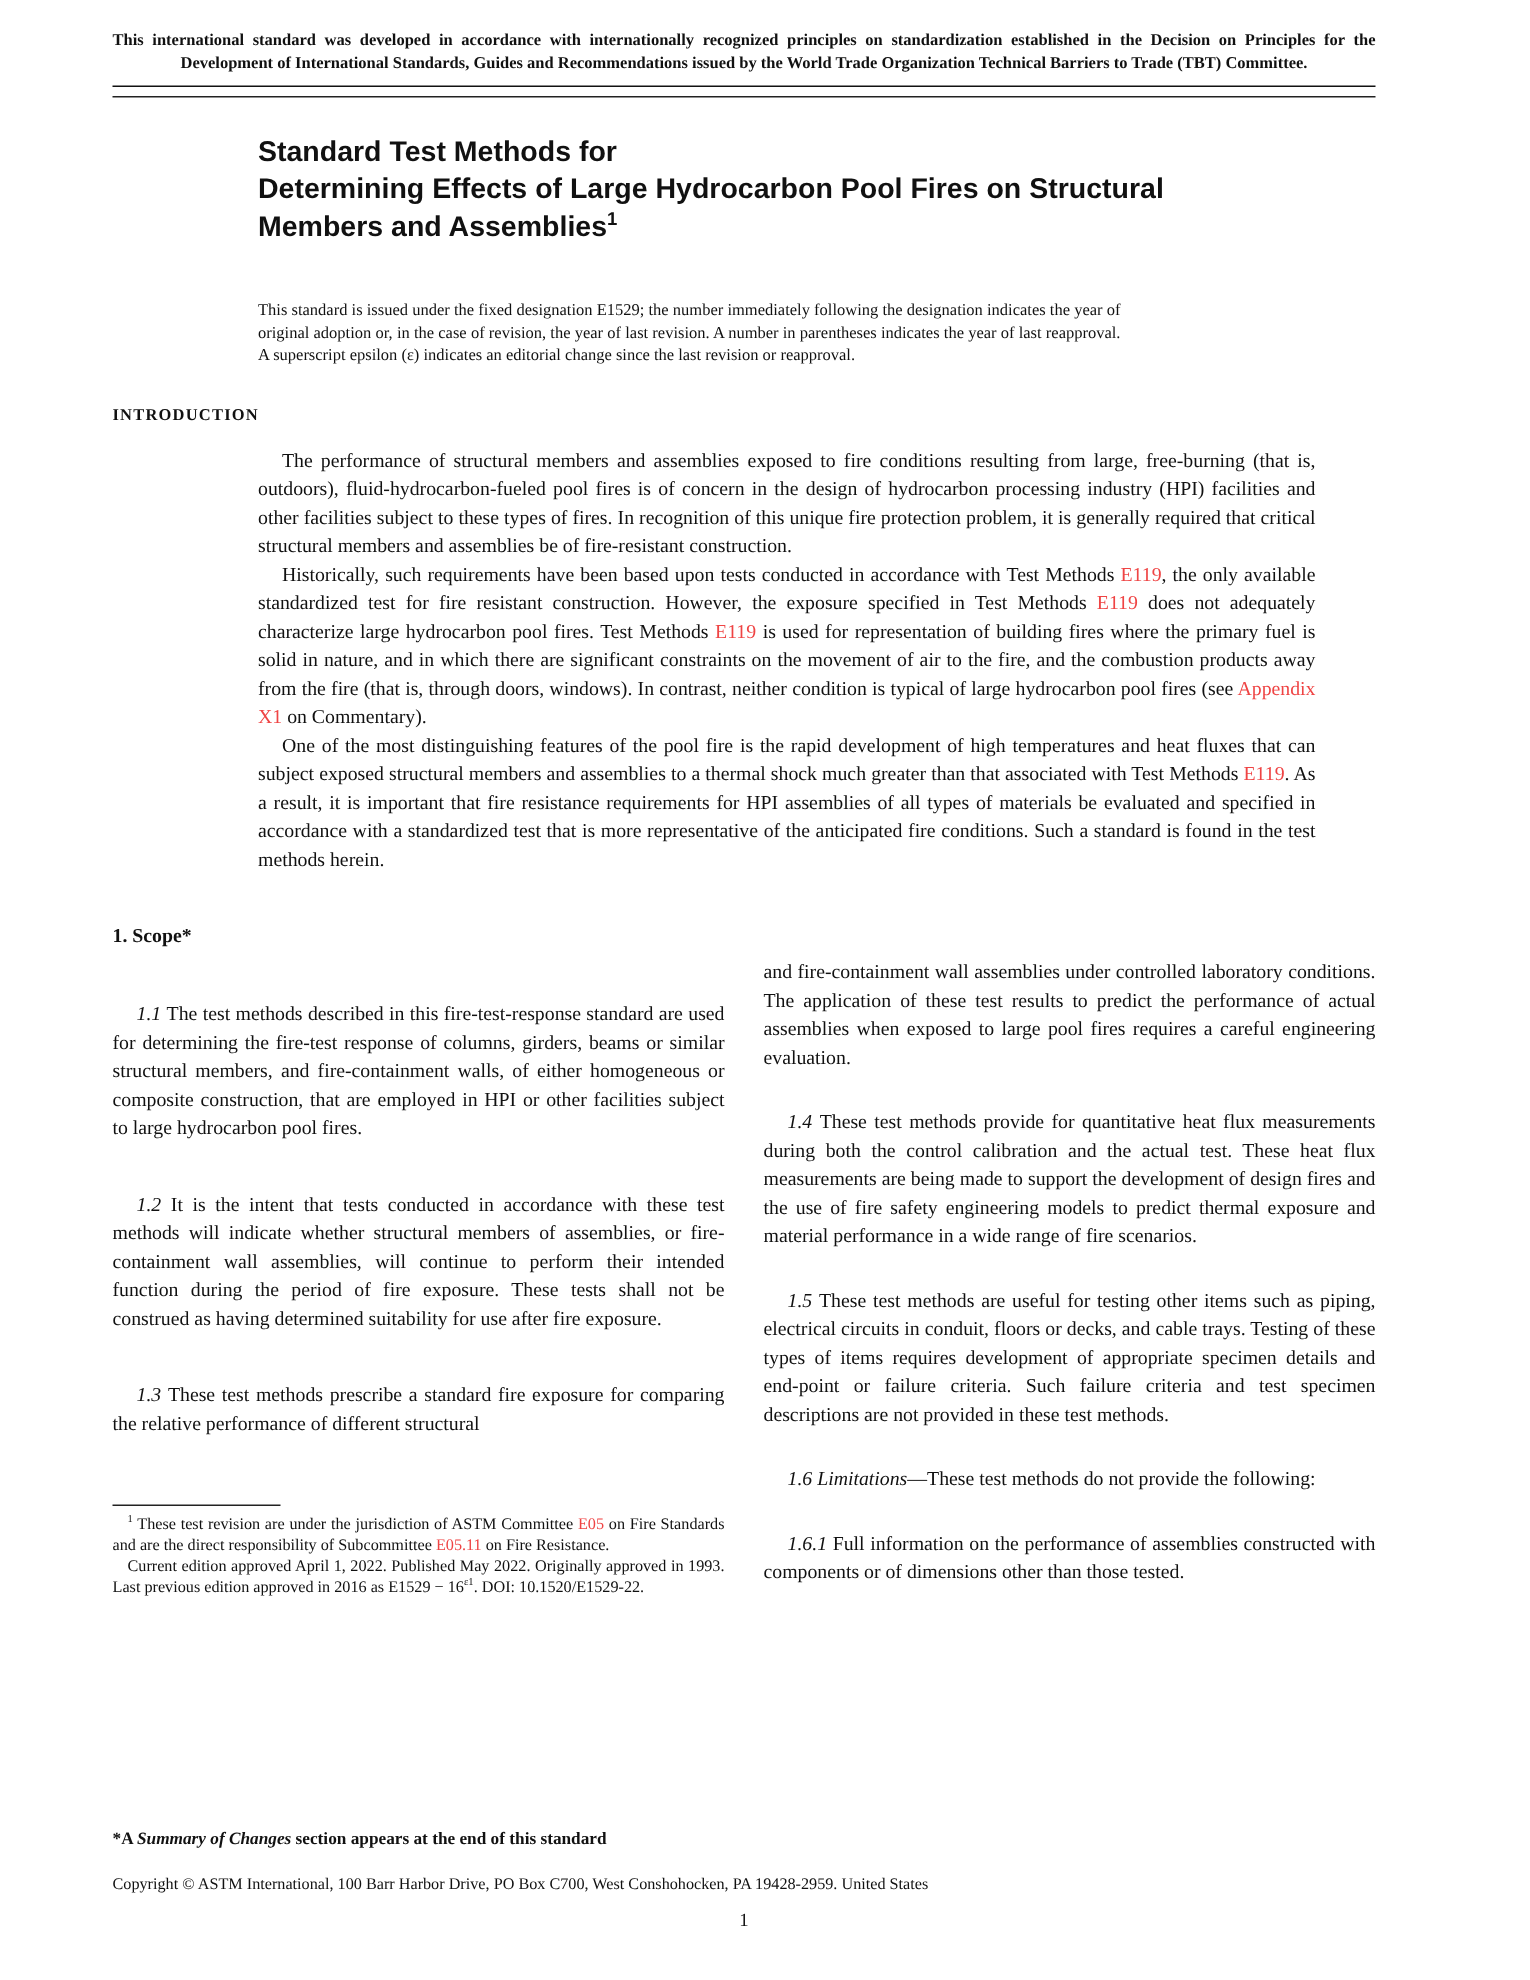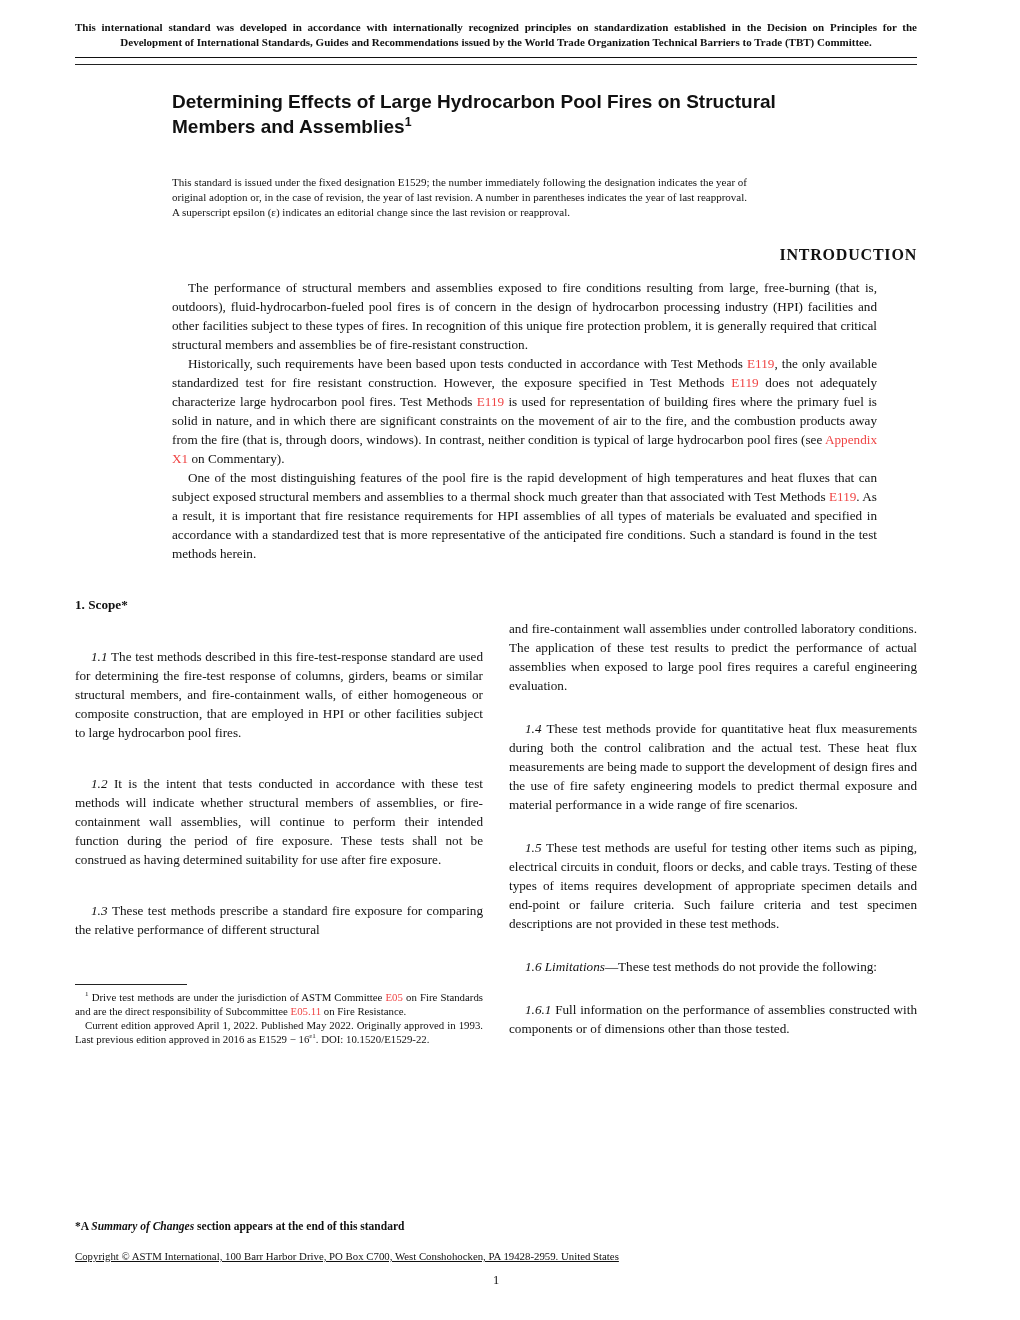--- a/index.html
+++ b/index.html
@@ -34,22 +34,22 @@
   .title-block {
     margin:24px 0 0 97px; max-width:650px;
     font-family:"Liberation Sans", sans-serif; font-weight:bold;
     font-size:19px; line-height:25px;
   }
   .issuance {
     margin:36px 170px 0 97px;
     font-size:11px; line-height:15px; text-align:justify;
   }
   .intro-heading {
-    margin-top:26px; text-align:right; font-weight:bold;
-    font-size:16px; letter-spacing:0.8px;
+    margin-top:26px; text-align:left; font-weight:bold;
+    font-size:11px; letter-spacing:0.8px;
   }
   .intro {
     margin:14px 40px 0 97px;
     font-size:13.2px; line-height:19px; text-align:justify;
   }
   .intro p { text-indent:16px; }
   .columns {
     display:flex; gap:26px; margin-top:32px; min-height:428px;
     font-size:13.2px; line-height:19px;
   }
@@ -58,37 +58,38 @@
   .scope-heading { font-weight:bold; margin-bottom:9px; text-align:left; }
   .body-p { text-indent:16px; margin-bottom:8px;margin-top:24px; }
   .no-indent { text-indent:0; }
   .footnotes { margin-top:auto; padding-top:10px; font-size:10.8px; line-height:14px; }
   .fn-rule { width:112px; border-top:1px solid #222; margin-bottom:5px; }
   .fn { text-indent:10px; text-align:justify; }
   .summary-note {
     position:absolute; left:75px; right:75px; bottom:88px;
     text-align:left; font-weight:bold; font-size:11.5px;
   }
-  .copyright { position:absolute; left:75px; bottom:58px; font-size:10.8px;text-decoration:underline; }
+  .copyright { position:absolute; left:75px; bottom:58px; font-size:10.8px; }
   .page-number { position:absolute; left:0; right:0; bottom:32px; text-align:center; font-size:12.5px; }
   .link { color:#ef4444; cursor:pointer; }
   .it { font-style:italic; }
   sup { font-size:65%; line-height:0; }
 </style>
 </head>
 <body>
 
 <div class="page">
 
   <div class="notice">This international standard was developed in accordance with internationally recognized principles on standardization established in the Decision on Principles for the Development of International Standards, Guides and Recommendations issued by the World Trade Organization Technical Barriers to Trade (TBT) Committee.</div>
   <div class="rule-notice"></div>
 
   <div class="rule-header"></div>
 
   <div class="title-block">
+    <div class="title-line">Standard Test Methods for</div>
     <div class="title-line"><span>Determining Effects of Large Hydrocarbon Pool Fires on Structural Members and Assemblies</span><sup>1</sup></div>
   </div>
 
   <div class="issuance">This standard is issued under the fixed designation E1529; the number immediately following the designation indicates the year of original adoption or, in the case of revision, the year of last revision. A number in parentheses indicates the year of last reapproval. A superscript epsilon (ε) indicates an editorial change since the last revision or reapproval.</div>
 
   <div class="intro-heading">INTRODUCTION</div>
 
   <div class="intro">
     <p><span>The performance of structural members and assemblies exposed to fire conditions resulting from large, free-burning (that is, outdoors), fluid-hydrocarbon-fueled pool fires is of concern in the design of hydrocarbon processing industry (HPI) facilities and other facilities subject to these types of fires. In recognition of this unique fire protection problem, it is generally required that critical structural members and assemblies be of fire-resistant construction.</span></p>
     <p><span>Historically, such requirements have been based upon tests conducted in accordance with Test Methods </span><span class="link">E119</span><span>, the only available standardized test for fire resistant construction. However, the exposure specified in Test Methods </span><span class="link">E119</span><span> does not adequately characterize large hydrocarbon pool fires. Test Methods </span><span class="link">E119</span><span> is used for representation of building fires where the primary fuel is solid in nature, and in which there are significant constraints on the movement of air to the fire, and the combustion products away from the fire (that is, through doors, windows). In contrast, neither condition is typical of large hydrocarbon pool fires (see </span><span class="link">Appendix X1</span><span> on Commentary).</span></p>
@@ -96,21 +97,21 @@
   </div>
 
   <div class="columns">
     <div class="col col-left">
       <div class="scope-heading">1. Scope*</div>
       <p class="body-p"><span class="it">1.1 </span><span>The test methods described in this fire-test-response standard are used for determining the fire-test response of columns, girders, beams or similar structural members, and fire-containment walls, of either homogeneous or composite construction, that are employed in HPI or other facilities subject to large hydrocarbon pool fires.</span></p>
       <p class="body-p"><span class="it">1.2 </span><span>It is the intent that tests conducted in accordance with these test methods will indicate whether structural members of assemblies, or fire-containment wall assemblies, will continue to perform their intended function during the period of fire exposure. These tests shall not be construed as having determined suitability for use after fire exposure.</span></p>
       <p class="body-p"><span class="it">1.3 </span><span>These test methods prescribe a standard fire exposure for comparing the relative performance of different structural</span></p>
       <div class="footnotes">
         <div class="fn-rule"></div>
-        <p class="fn"><sup>1</sup><span> Drive test methods are under the jurisdiction of ASTM Committee </span><span class="link">E05</span><span> on Fire Standards and are the direct responsibility of Subcommittee </span><span class="link">E05.11</span><span> on Fire Resistance.</span></p>
+        <p class="fn"><sup>1</sup><span> These test revision are under the jurisdiction of ASTM Committee </span><span class="link">E05</span><span> on Fire Standards and are the direct responsibility of Subcommittee </span><span class="link">E05.11</span><span> on Fire Resistance.</span></p>
         <p class="fn"><span>Current edition approved April 1, 2022. Published May 2022. Originally approved in 1993. Last previous edition approved in 2016 as E1529 − 16</span><sup>ε1</sup><span>. DOI: 10.1520/E1529-22.</span></p>
       </div>
     </div>
     <div class="col col-right">
       <p class="body-p no-indent"><span>and fire-containment wall assemblies under controlled laboratory conditions. The application of these test results to predict the performance of actual assemblies when exposed to large pool fires requires a careful engineering evaluation.</span></p>
       <p class="body-p"><span class="it">1.4 </span><span>These test methods provide for quantitative heat flux measurements during both the control calibration and the actual test. These heat flux measurements are being made to support the development of design fires and the use of fire safety engineering models to predict thermal exposure and material performance in a wide range of fire scenarios.</span></p>
       <p class="body-p"><span class="it">1.5 </span><span>These test methods are useful for testing other items such as piping, electrical circuits in conduit, floors or decks, and cable trays. Testing of these types of items requires development of appropriate specimen details and end-point or failure criteria. Such failure criteria and test specimen descriptions are not provided in these test methods.</span></p>
       <p class="body-p"><span class="it">1.6 </span><span class="it">Limitations</span><span>—These test methods do not provide the following:</span></p>
       <p class="body-p"><span class="it">1.6.1 </span><span>Full information on the performance of assemblies constructed with components or of dimensions other than those tested.</span></p>
     </div>

